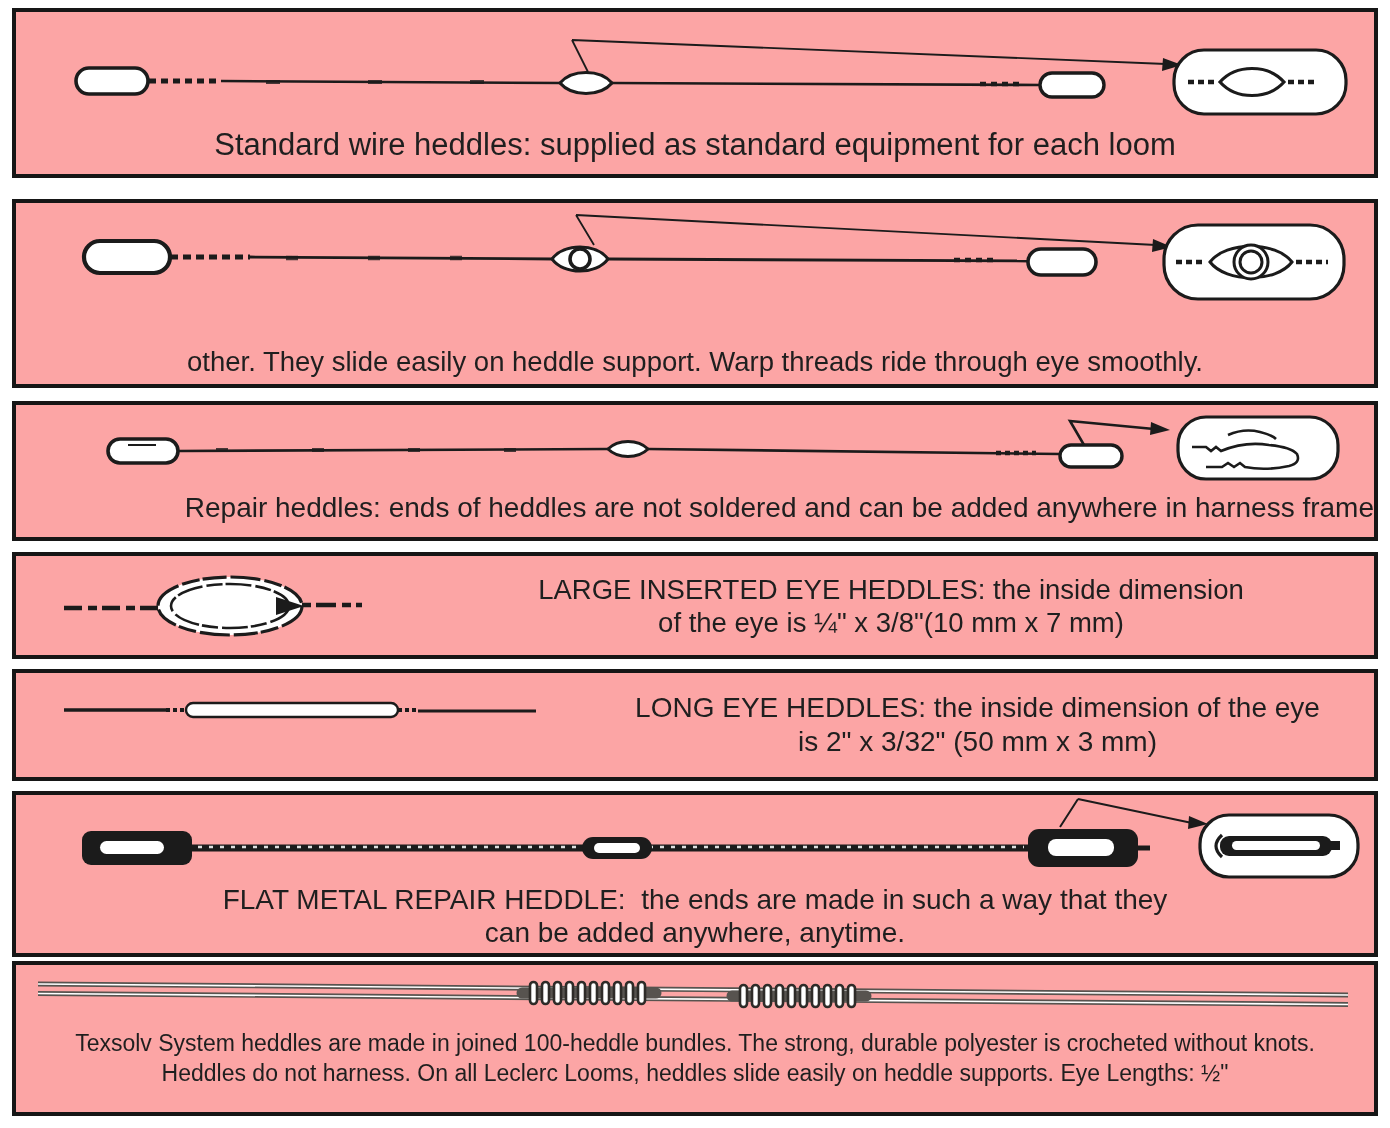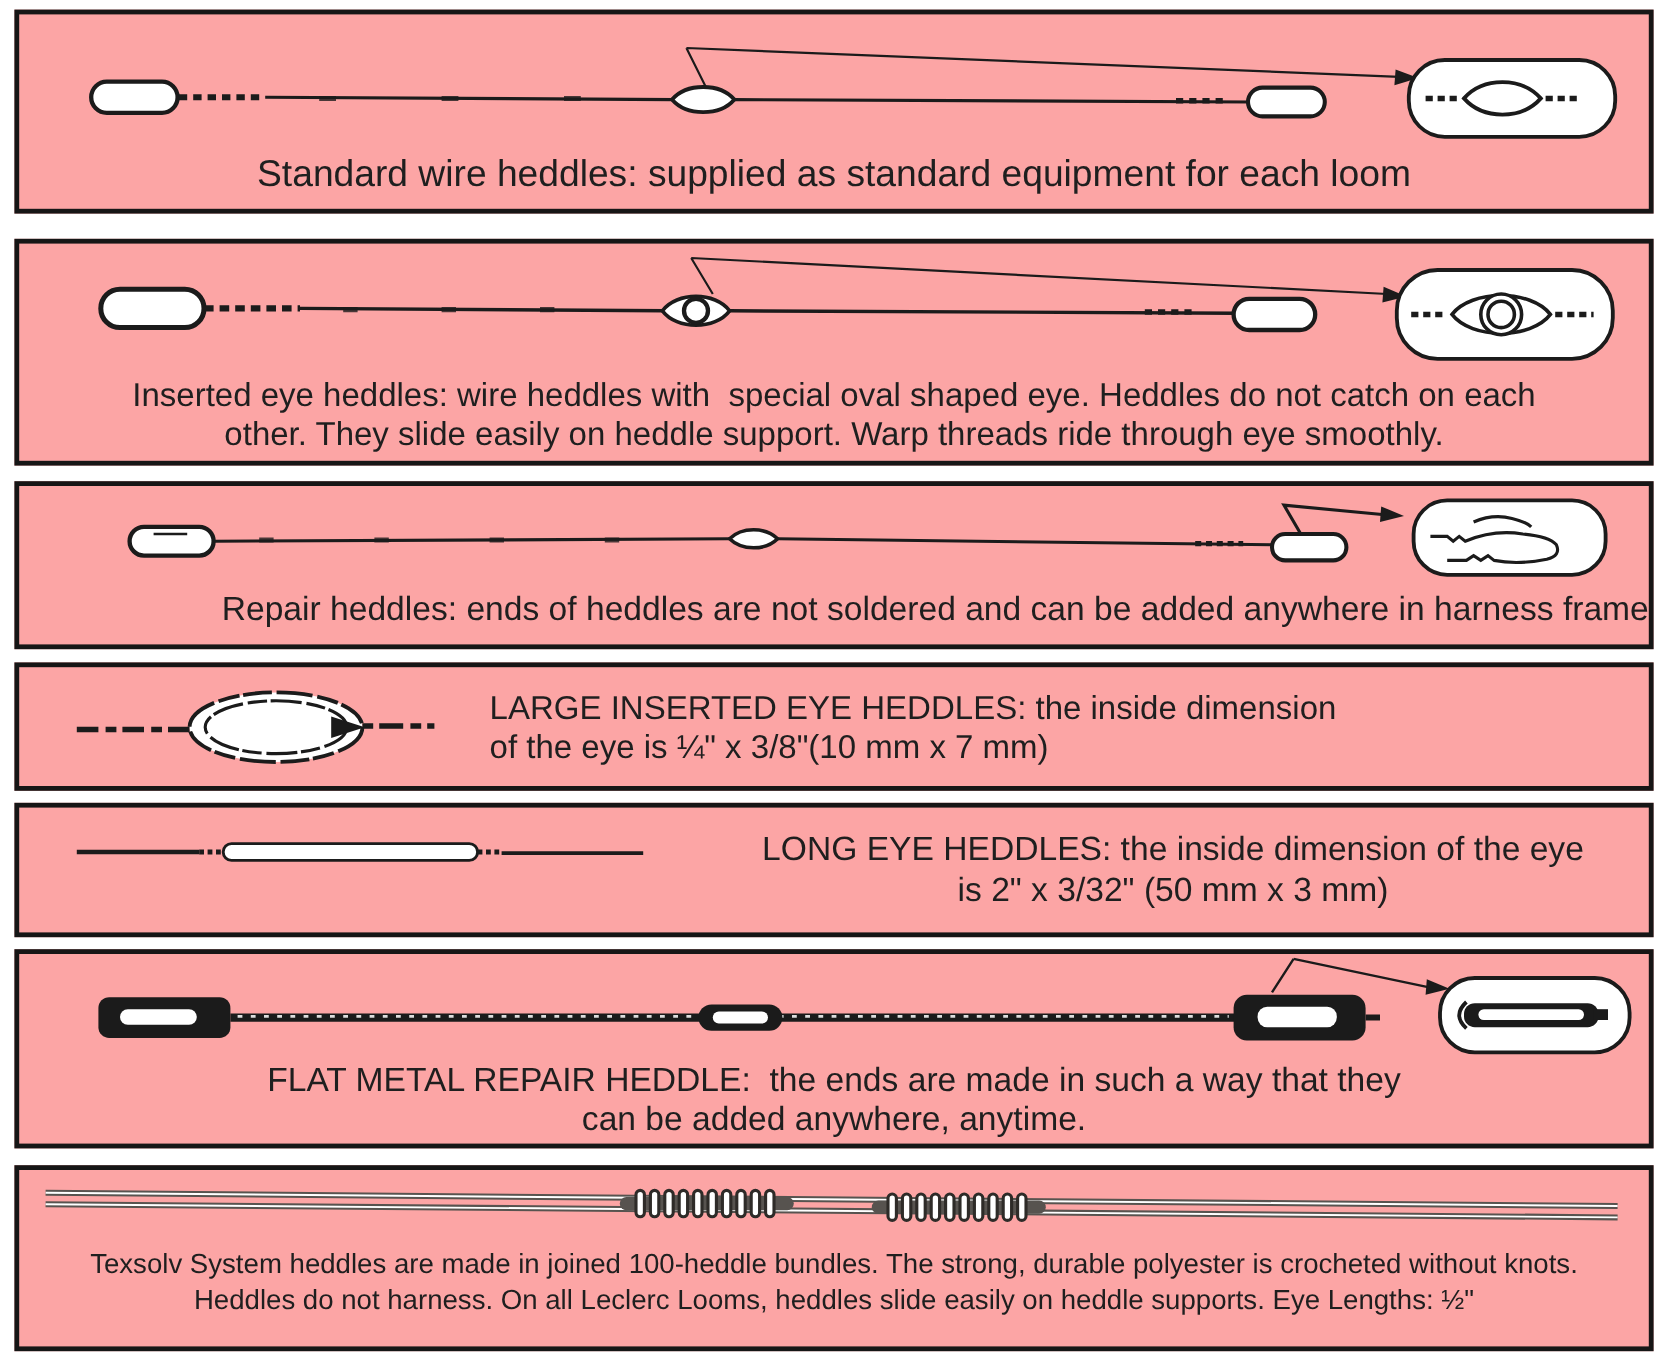--- a/index.html
+++ b/index.html
@@ -19,27 +19,27 @@
   }
   .panel .ill{display:block;width:100%;flex:0 0 auto;}
   .caption{margin-top:auto;text-align:center;}
   .cap-line{white-space:pre;}
   
   .p1{height:170px;margin-bottom:21px;}
   .p2{height:189px;margin-bottom:13px;}
   .p3{height:140px;margin-bottom:11px;align-items:flex-end;}
   .p4{height:107px;margin-bottom:10px;flex-direction:row;align-items:center;}
   .p5{height:112px;margin-bottom:10px;flex-direction:row;align-items:center;justify-content:flex-end;}
-  .p6{height:166px;margin-bottom:14px;}
+  .p6{height:166px;margin-bottom:4px;}
   .p7{height:155px;}
   
   .p1 .caption{font-size:31px;line-height:34px;padding-bottom:12px;}
   .p2 .caption{font-size:27.5px;line-height:33px;padding-bottom:6px;}
   .p3 .caption{font-size:28px;line-height:34px;padding-bottom:12px;}
-  .p4 .cap-block{flex:1;text-align:left;font-size:27.5px;line-height:33px;}
+  .p4 .cap-block{flex:1;text-align:center;font-size:27.5px;line-height:33px;}
   .p5 .cap-block{flex:1;text-align:center;font-size:28px;line-height:34px;}
   .p6 .caption{font-size:28px;line-height:33px;padding-bottom:4px;}
   .p7 .caption{font-size:23px;line-height:30px;padding-bottom:24px;}
   
   svg .ln{stroke:#1b1b1b;fill:none;}
   svg .fl{fill:#1b1b1b;stroke:none;}
   svg .wh{fill:#ffffff;}
 </style>
 </head>
 <body>
@@ -82,21 +82,20 @@
       <path class="ln" d="M560 12 L1140 42 M560 12 L578 42" stroke-width="1.8"></path>
       <polygon class="fl" points="1137,36 1156,44 1136,49"></polygon>
       <rect class="ln wh" x="1148" y="22" width="180" height="74" rx="34" stroke-width="3.2"></rect>
       <path class="ln" d="M1160 59 h30" stroke-width="4.6" stroke-dasharray="6 4"></path>
       <path class="ln wh" d="M1194 59 C1210 38 1260 38 1276 59 C1260 80 1210 80 1194 59 Z" stroke-width="3"></path>
       <circle class="ln wh" cx="1235" cy="59" r="17" stroke-width="3"></circle>
       <circle class="ln wh" cx="1235" cy="59" r="11" stroke-width="3"></circle>
       <path class="ln" d="M1280 59 h32" stroke-width="4.6" stroke-dasharray="6 4"></path>
     </svg>
     <div class="caption">
-      <div class="cap-line">Inserted eye heddles: wire heddles with  special oval shaped eye. Heddles do not catch on each</div>
       <div class="cap-line">other. They slide easily on heddle support. Warp threads ride through eye smoothly.</div>
     </div>
   </section>
 
   <section class="panel p3">
     <svg class="ill" viewBox="0 0 1358 80" height="80" preserveAspectRatio="xMidYMid meet">
       <rect class="ln wh" x="92" y="34" width="70" height="24" rx="12" stroke-width="3.6"></rect>
       <path class="ln" d="M112 40 h28" stroke-width="2"></path>
       <path class="ln" d="M162 46 L592 44" stroke-width="2.6"></path>
       <path class="ln" d="M200 45 h330" stroke-width="4.2" stroke-dasharray="12 84" opacity="0.8"></path>

